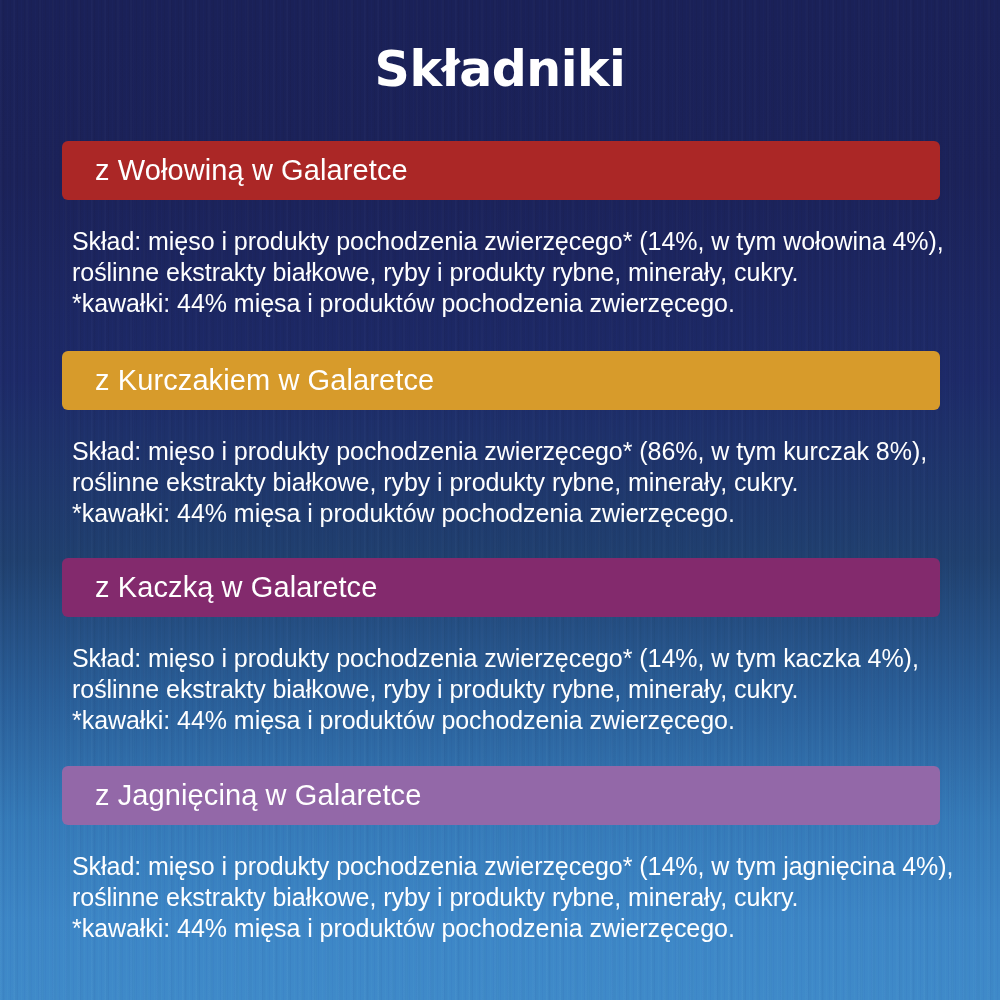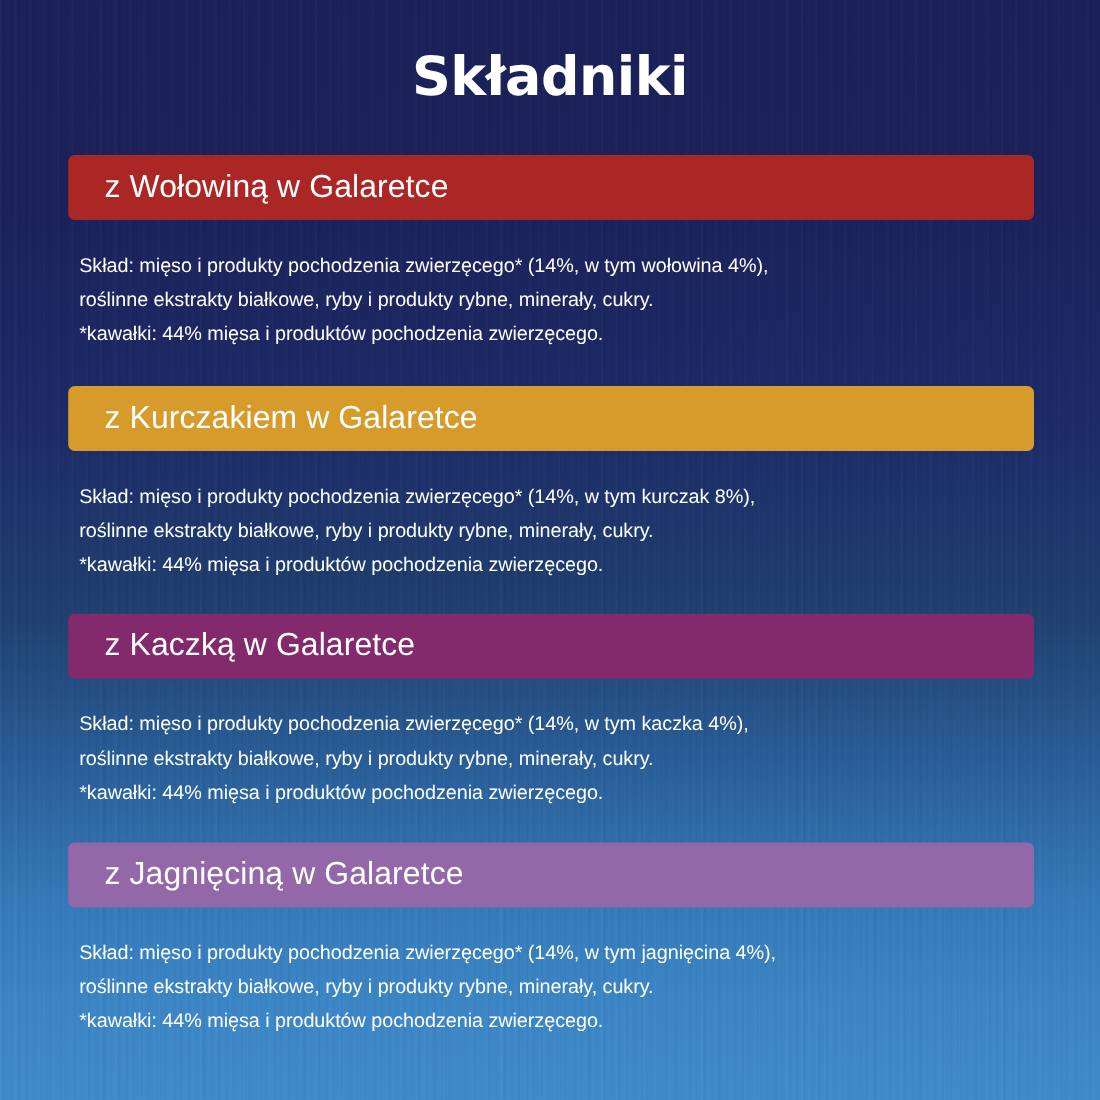--- a/index.html
+++ b/index.html
@@ -110,21 +110,21 @@
     letter-spacing: 0.1px;
     white-space: nowrap;
   }
 
   .ingredients-text {
     position: absolute;
     left: 72px;
     width: 880px;
     color: #ffffff;
     font-family: "Liberation Sans", sans-serif;
-    font-size: 18px;
+    font-size: 25px;
     line-height: 31px;
     letter-spacing: -0.05px;
   }
   .ingredients-text .line { display: block; white-space: nowrap; }
 
   
   #section-0 { top: 141px; }
   #section-1 { top: 351px; }
   #section-2 { top: 558px; }
   #section-3 { top: 766px; }
@@ -159,21 +159,21 @@
         <span class="line">roślinne ekstrakty białkowe, ryby i produkty rybne, minerały, cukry.</span>
         <span class="line">*kawałki: 44% mięsa i produktów pochodzenia zwierzęcego.</span>
       </div>
     </div>
 
     <div class="section" id="section-1">
       <div class="variant-banner" id="banner-1" style="background: rgb(215, 155, 43); text-align: right;">
         <span class="banner-label">z Kurczakiem w Galaretce</span>
       </div>
       <div class="ingredients-text">
-        <span class="line">Skład: mięso i produkty pochodzenia zwierzęcego* (14%, w tym kurczak 8%),</span>
+        <span class="line">Skład: mięso i produkty pochodzenia zwierzęcego* (86%, w tym kurczak 8%),</span>
         <span class="line">roślinne ekstrakty białkowe, ryby i produkty rybne, minerały, cukry.</span>
         <span class="line">*kawałki: 44% mięsa i produktów pochodzenia zwierzęcego.</span>
       </div>
     </div>
 
     <div class="section" id="section-2">
       <div class="variant-banner" id="banner-2" style="background: rgb(131, 42, 109);">
         <span class="banner-label">z Kaczką w Galaretce</span>
       </div>
       <div class="ingredients-text">

